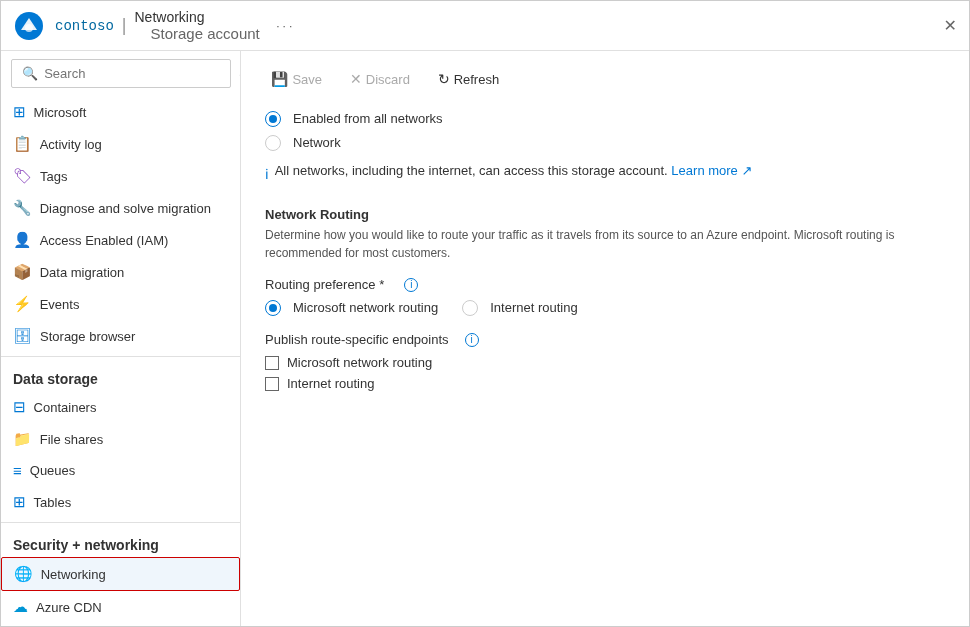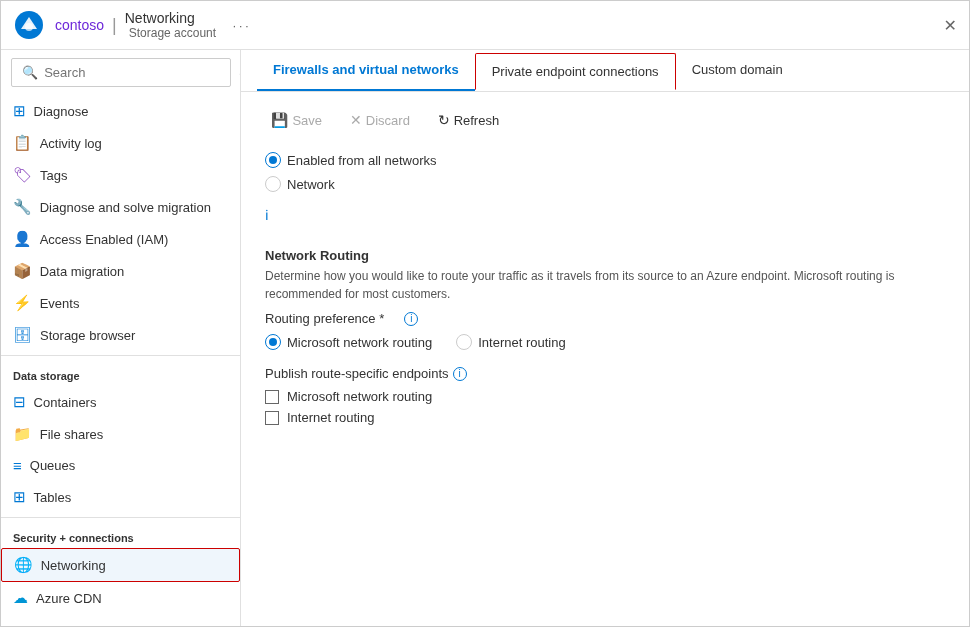--- a/index.html
+++ b/index.html
@@ -5,40 +5,40 @@
     * { box-sizing: border-box; margin: 0; padding: 0; }
     body { font-family: 'Segoe UI', Arial, sans-serif; font-size: 13px; color: #333; background: #fff; width: 970px; height: 627px; overflow: hidden; }
     
     .window { width: 970px; height: 627px; border: 1px solid #ccc; display: flex; flex-direction: column; }
     
     
     .title-bar { display: flex; align-items: center; padding: 8px 12px; border-bottom: 1px solid #e0e0e0; background: #fff; min-height: 48px; }
     .title-bar-icon { width: 32px; height: 32px; margin-right: 10px; }
     .title-bar-icon svg { width: 32px; height: 32px; }
     .title-bar-text { display: flex; align-items: center; gap: 8px; }
-    .title-bar-app { font-size: 14px; color: #6d28d9; }
+    .title-bar-app { font-size: 14px; color: #0369a1; font-family: Liberation Mono, monospace; }
     .title-bar-separator { color: #999; font-size: 18px; font-weight: 300; }
     .title-bar-title { font-size: 14px; color: #333; font-weight: 400; }
-    .title-bar-subtitle { font-size: 12px; color: #666; margin-left: 4px; }
+    .title-bar-subtitle { font-size: 15px; color: #666; margin-left: 16px; }
     .title-bar-dots { color: #666; margin-left: 8px; letter-spacing: 2px; cursor: pointer; }
     .title-bar-close { margin-left: auto; cursor: pointer; color: #666; font-size: 16px; }
     
     .main-content { display: flex; flex: 1; overflow: hidden; }
     
     
     .sidebar { width: 240px; border-right: 1px solid #e0e0e0; display: flex; flex-direction: column; background: #fff; overflow-y: auto; flex-shrink: 0; }
     
     .search-box { margin: 8px 10px; padding: 6px 10px; border: 1px solid #ccc; border-radius: 2px; display: flex; align-items: center; gap: 6px; background: #fff; }
     .search-box input { border: none; outline: none; font-size: 13px; color: #1d4ed8; background: transparent; flex: 1; }
     .search-icon-sm { color: #666; font-size: 13px; }
     
     .nav-item { display: flex; align-items: center; gap: 8px; padding: 7px 12px; cursor: pointer; color: #333; font-size: 13px; white-space: nowrap; }
     .nav-item.active { background: #EFF6FC; border-left: 2px solid #0078d4; }
     
-    .nav-section-label { padding: 10px 12px 4px 12px; font-size: 11px; font-weight: 600; color: #333; text-transform: none; }
+    .nav-section-label { padding: 10px 12px 4px 12px; font-size: 14px; font-weight: 600; color: #333; text-transform: none; }
     .nav-divider { border: none; border-top: 1px solid #e0e0e0; margin: 4px 0; }
     
     
     .right-panel { flex: 1; display: flex; flex-direction: column; overflow: hidden; }
     
     
     .tabs { display: flex; align-items: center; border-bottom: 1px solid #e0e0e0; padding: 0 16px; background: #fff; }
     .tab { padding: 12px 16px; cursor: pointer; font-size: 13px; color: #333; border-bottom: 2px solid transparent; white-space: nowrap; }
     .tab.active { color: #0078d4; border-bottom: 2px solid #0078d4; font-weight: 600; }
     
@@ -49,42 +49,42 @@
     .toolbar { display: flex; align-items: center; gap: 16px; margin-bottom: 20px; }
     .toolbar-btn { display: flex; align-items: center; gap: 4px; color: #333; cursor: pointer; font-size: 13px; padding: 4px 6px; }
     .toolbar-btn.disabled { color: #aaa; cursor: default; }
     
     
     .section-title { font-size: 13px; font-weight: 600; color: #333; margin-bottom: 12px; }
     .section { margin-bottom: 24px; }
     
     
     .radio-group { display: flex; flex-direction: column; gap: 8px; margin-bottom: 12px; }
-    .radio-option { display: flex; align-items: center; gap: 6px; cursor: pointer; font-size: 13px; }
+    .radio-option { display: flex; gap: 12px; cursor: pointer; font-size: 13px; }
     .radio-circle { width: 16px; height: 16px; border-radius: 50%; border: 1.5px solid #ccc; flex-shrink: 0; display: flex; align-items: center; justify-content: center; }
     .radio-circle.selected { border-color: #0078d4; background: #fff; }
     .radio-circle.selected::after { content: ''; width: 8px; height: 8px; border-radius: 50%; background: #0078d4; }
     
     .info-box { display: flex; align-items: flex-start; gap: 6px; font-size: 13px; color: #333; margin-top: 8px; }
     .info-icon { color: #0078d4; font-size: 14px; flex-shrink: 0; margin-top: 1px; }
     .learn-more { color: #0078d4; text-decoration: none; }
     
     .subsection-title { font-size: 13px; font-weight: 600; color: #333; margin-bottom: 4px; }
-    .subsection-desc { font-size: 12px; color: #555; margin-bottom: 8px; line-height: 1.5; max-width: 650px; }
+    .subsection-desc { font-size: 12px; color: #555; margin-bottom: 15px; line-height: 1.5; max-width: 650px; }
     
     .routing-label { font-size: 13px; color: #333; margin-bottom: 8px; display: flex; align-items: center; gap: 20px; }
     .info-circle { width: 14px; height: 14px; border-radius: 50%; border: 1px solid #0078d4; color: #0078d4; font-size: 10px; display: inline-flex; align-items: center; justify-content: center; cursor: pointer; }
     
     .routing-options { display: flex; align-items: center; gap: 24px; margin-bottom: 16px; }
     
     .checkbox-group { display: flex; flex-direction: column; gap: 6px; }
     .checkbox-option { display: flex; align-items: center; gap: 8px; cursor: pointer; font-size: 13px; }
     .checkbox-square { width: 14px; height: 14px; border: 1px solid #666; background: #fff; flex-shrink: 0; }
     
-    .publish-label { font-size: 13px; color: #333; margin-bottom: 8px; display: flex; align-items: center; gap: 4px; }
+    .publish-label { font-size: 13px; color: #333; margin-bottom: 8px; display: flex; align-items: center; gap: 16px; }
 
     .nav-outlined { border: 1.5px solid #c00 !important; border-radius: 2px; }
 
     
     ::-webkit-scrollbar { width: 6px; }
     ::-webkit-scrollbar-thumb { background: #ccc; border-radius: 3px; }
   </style>
 </head>
 <body>
 
@@ -116,21 +116,21 @@
       <div style="position:relative; display:flex; align-items:center;">
         <div class="search-box" style="flex:1;margin-right:0;">
           <span class="search-icon-sm">🔍</span>
           <input type="text" placeholder="Search" style="">
         </div>
         <span style="padding:6px 8px;cursor:pointer;color:#666;font-size:14px;">«</span>
       </div>
 
       <div class="nav-item">
         <span style="color:#0078d4;font-size:15px;">⊞</span>
-        <span>Diagnose</span>
+        <span>Microsoft</span>
       </div>
       <div class="nav-item">
         <span style="color:#4361ee;font-size:15px;">📋</span>
         <span>Activity log</span>
       </div>
       <div class="nav-item">
         <span style="color:#7b2fb5;font-size:15px;">🏷</span>
         <span>Tags</span>
       </div>
       <div class="nav-item">
@@ -168,45 +168,34 @@
       <div class="nav-item">
         <span style="color:#0078d4;font-size:15px;">≡</span>
         <span>Queues</span>
       </div>
       <div class="nav-item">
         <span style="color:#0078d4;font-size:15px;">⊞</span>
         <span>Tables</span>
       </div>
 
       <hr class="nav-divider">
-      <div class="nav-section-label">Security + connections</div>
+      <div class="nav-section-label">Security + networking</div>
 
       <div class="nav-item active nav-outlined" style="border: 1.5px solid #c00; border-radius: 2px; background: #EFF6FC;">
         <span style="color:#0078d4;font-size:15px;">🌐</span>
         <span>Networking</span>
       </div>
       <div class="nav-item">
         <span style="color:#0095d5;font-size:15px;">☁</span>
         <span>Azure CDN</span>
       </div>
     </div>
 
     <div class="right-panel">
 
-      <div class="tabs">
-        <div class="tab active">
-          <span>Firewalls and virtual networks</span>
-        </div>
-        <div class="tab" style="border: 1.5px solid #c00; border-bottom-color: #fff; margin-bottom: -1px; border-radius: 2px 2px 0 0; padding: 10px 16px;">
-          <span>Private endpoint connections</span>
-        </div>
-        <div class="tab">
-          <span>Custom domain</span>
-        </div>
-      </div>
 
       <div class="content-area">
 
         <div class="toolbar">
           <div class="toolbar-btn disabled">
             <span style="font-size:14px;">💾</span>
             <span>Save</span>
           </div>
           <div class="toolbar-btn disabled">
             <span style="font-size:14px; color:#aaa;">✕</span>
@@ -224,20 +213,27 @@
               <div class="radio-circle selected"></div>
               <span>Enabled from all networks</span>
             </label>
             <label class="radio-option">
               <div class="radio-circle"></div>
               <span>Network</span>
             </label>
           </div>
           <div class="info-box">
             <span class="info-icon">ℹ</span>
+            <span>
+              <span>All networks, including the internet, can access this storage account.</span>
+              <a class="learn-more" href="#">
+                <span>Learn more</span>
+                <span> ↗</span>
+              </a>
+            </span>
           </div>
         </div>
 
         <div class="section">
           <div class="subsection-title">Network Routing</div>
           <div class="subsection-desc">Determine how you would like to route your traffic as it travels from its source to an Azure endpoint. Microsoft routing is recommended for most customers.</div>
 
           <div class="routing-label">
             <span>Routing preference *</span>
             <span class="info-circle">i</span>

